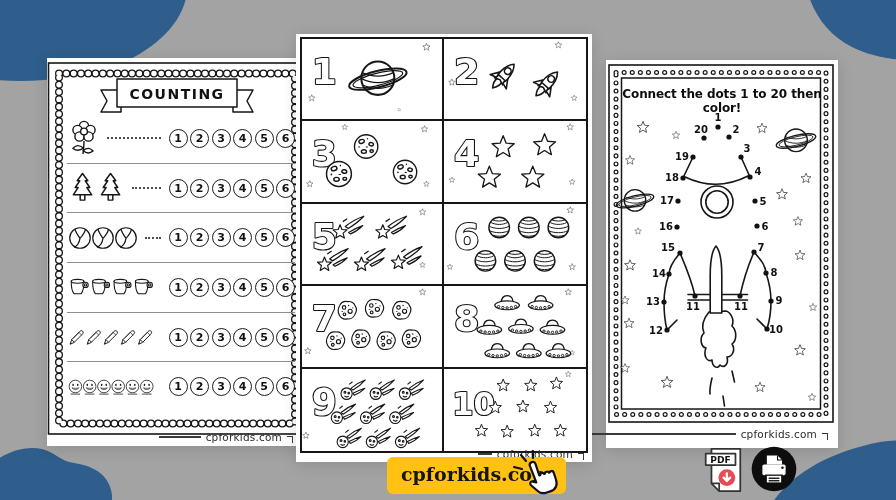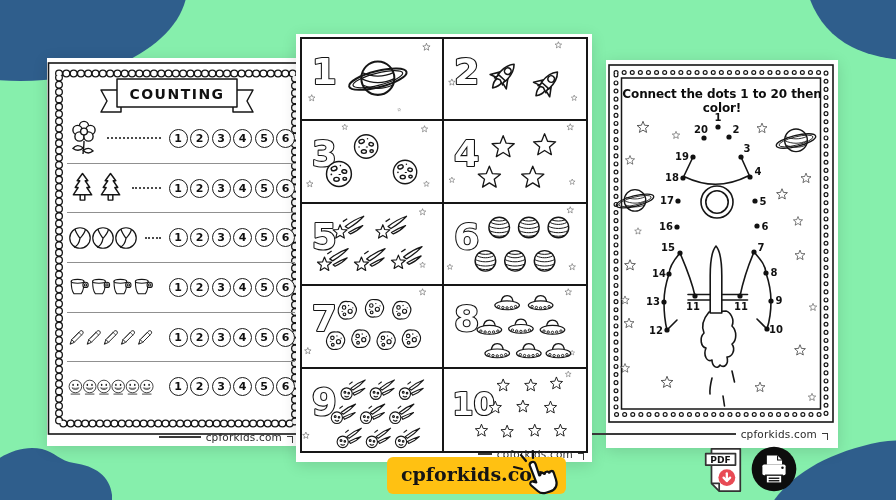--- a/index.html
+++ b/index.html
@@ -1,16 +1,16 @@
 <!DOCTYPE html>
 <html><head>
 <meta charset="utf-8">
 <style>
   html,body{margin:0;padding:0;background:#fff;}
-  .stage{position:relative;width:896px;height:500px;background:#86efac;overflow:hidden;font-family:"DejaVu Sans",sans-serif;color:#111;}
+  .stage{position:relative;width:896px;height:500px;background:#a3a3a3;overflow:hidden;font-family:"DejaVu Sans",sans-serif;color:#111;}
   .blobs{position:absolute;inset:0;z-index:0;}
   .sheet{position:absolute;background:#fff;box-shadow:0 3px 14px rgba(0,0,0,.13);z-index:1;}
   .sheet-left{left:47px;top:58px;width:260px;height:388px;}
   .sheet-middle{left:296px;top:34px;width:296px;height:428px;z-index:3;}
   .sheet-right{left:606px;top:60px;width:232px;height:388px;}
   .border-svg{position:absolute;left:0;top:0;}
   .banner{position:absolute;left:48px;top:18px;}
   .rows{position:absolute;left:20px;right:12px;top:56px;height:297px;display:flex;flex-direction:column;}
   .count-row{display:flex;align-items:center;flex:1;border-bottom:1.5px solid #909090;min-width:0;}
   .count-row:last-child{border-bottom:none;}

